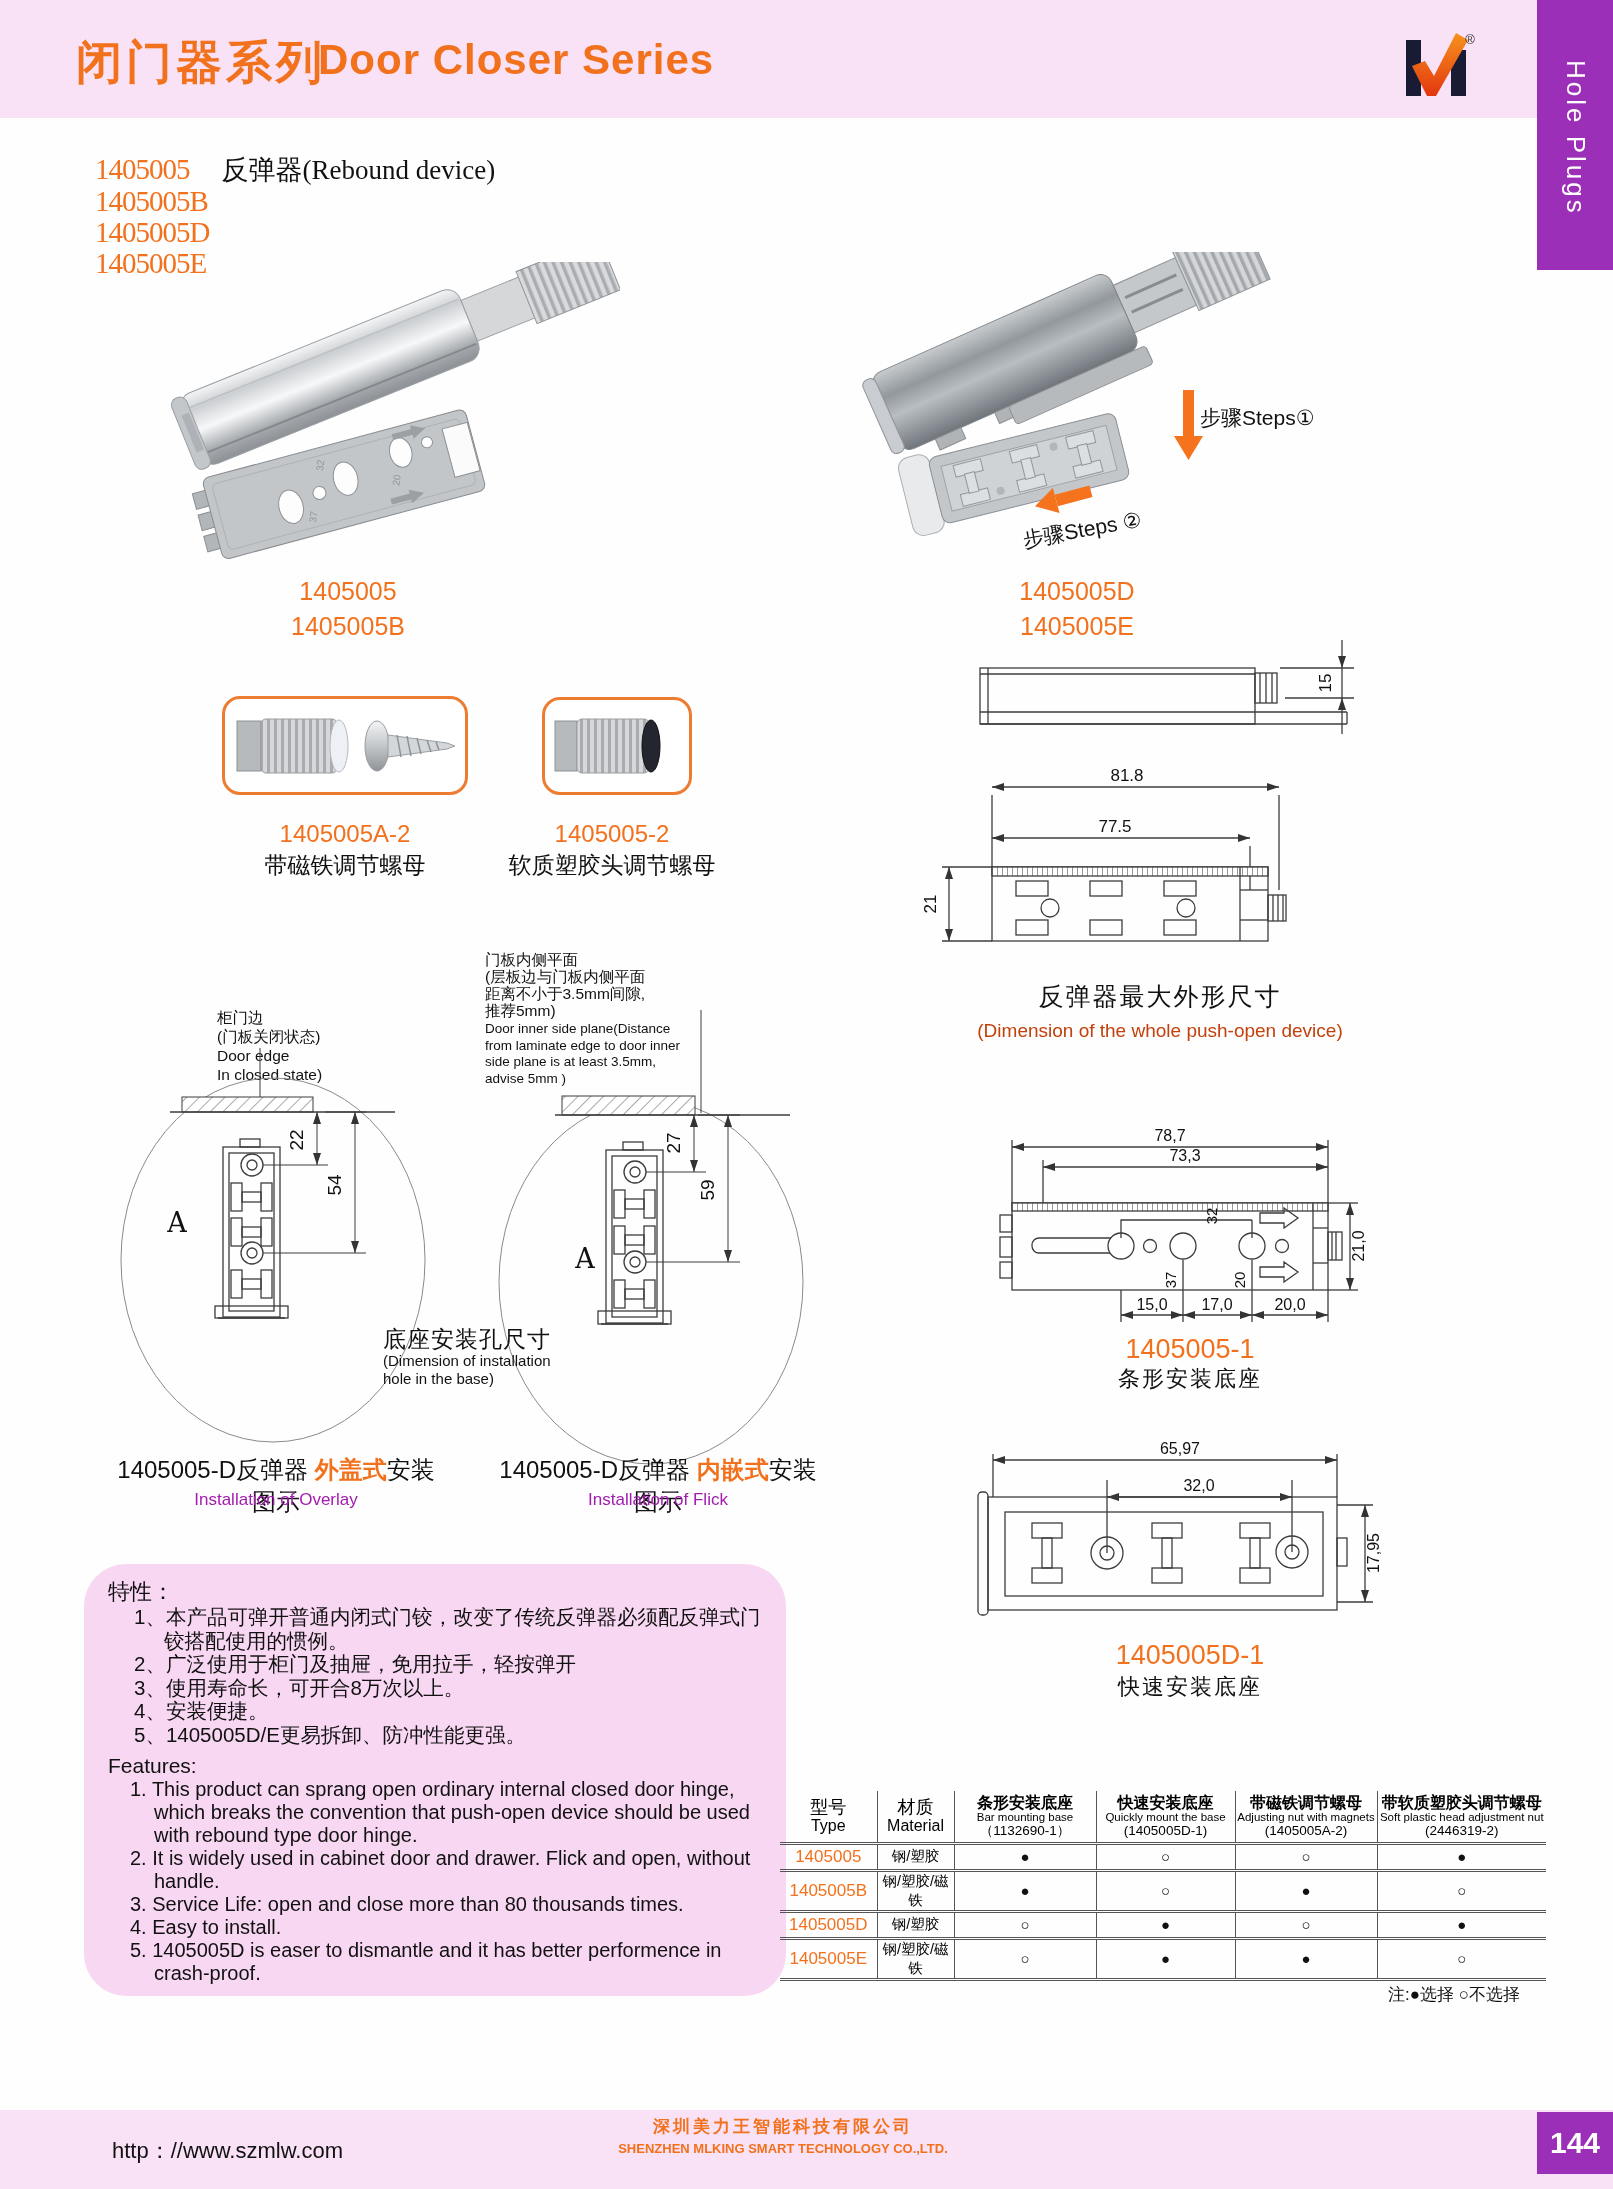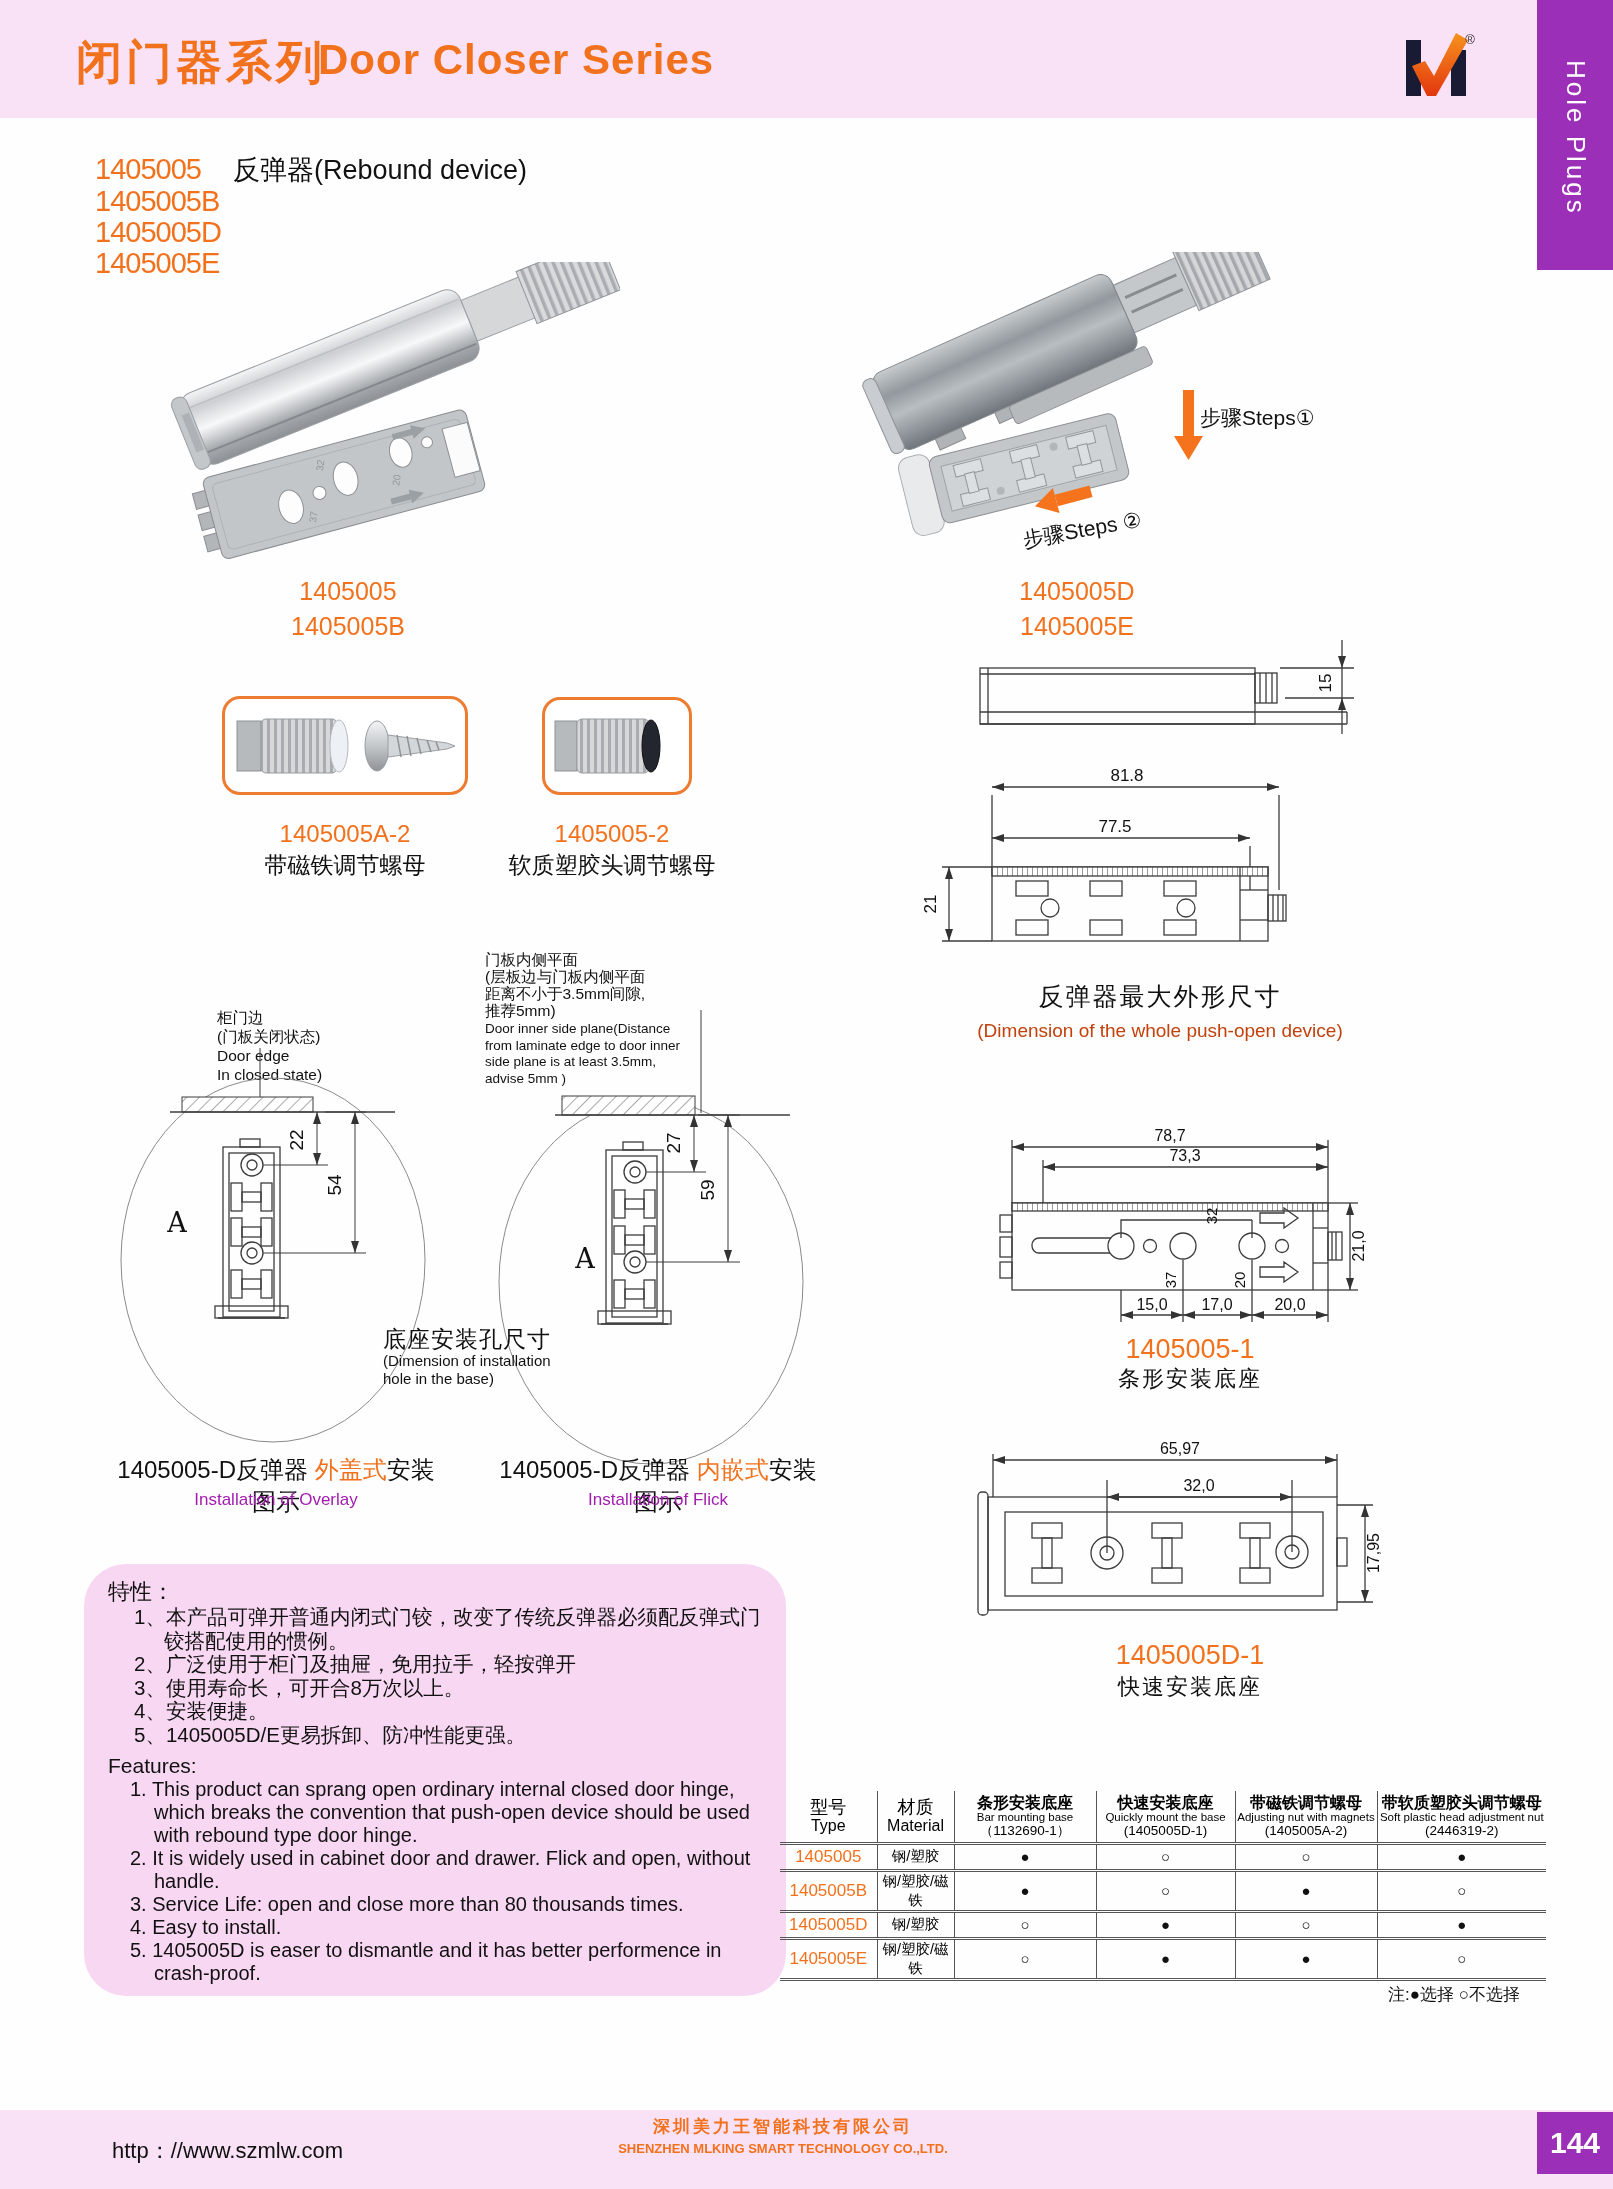--- a/index.html
+++ b/index.html
@@ -18,40 +18,40 @@
   .ctr{text-align:center;}
 
   
   .header-band{position:absolute;left:0;top:0;width:1613px;height:118px;background:var(--pink-band);}
   .title-zh{position:absolute;left:76px;top:32px;font-size:46px;font-weight:bold;color:var(--orange);letter-spacing:4px;}
   .title-en{position:absolute;left:318px;top:36px;font-size:42px;font-weight:bold;color:var(--orange);letter-spacing:1px;}
   .side-tab{position:absolute;left:1537px;top:0;width:76px;height:270px;background:var(--purple);}
   .side-tab span{position:absolute;left:50%;top:60px;transform:translateX(-50%);writing-mode:vertical-rl;text-orientation:sideways;color:#fff;font-size:26px;letter-spacing:3px;}
 
   
-  .codes{position:absolute;left:95px;top:154px;line-height:31px;font-size:29px;letter-spacing:-1px;color:var(--orange);}
+  .codes{position:absolute;left:95px;top:154px;line-height:31px;font-size:29px;letter-spacing:-1px;color:var(--orange);font-family:Liberation Serif, serif;}
   .codes .row1 .desc{color:#111;letter-spacing:0;margin-left:32px;font-size:27px;}
 
   
   .photo-cap{position:absolute;width:230px;text-align:center;color:var(--orange);font-size:25px;line-height:35px;}
 
   
   .nut-box{position:absolute;border:3px solid #ED7C30;border-radius:18px;background:#fff;}
   .nut-cap-code{position:absolute;width:220px;text-align:center;color:var(--orange);font-size:24px;}
   .nut-cap-name{position:absolute;width:220px;text-align:center;color:#111;font-size:23px;}
 
   .step-label{position:absolute;font-size:21px;color:#111;}
   .dim-cap-zh{position:absolute;font-size:25px;color:#111;letter-spacing:2px;}
   .dim-cap-en{position:absolute;font-size:19px;color:#c2410c;}
 
   .note-sm{position:absolute;font-size:15.5px;line-height:19px;color:#111;}
   .note-xs{font-size:13.5px;line-height:16.5px;}
 
   .diagram-cap{position:absolute;width:340px;text-align:center;font-size:24px;color:#111;}
-  .diagram-cap .hl{color:var(--orange);font-weight:normal;}
+  .diagram-cap .hl{color:var(--orange);font-weight:bold;}
   .diagram-cap-en{position:absolute;width:340px;text-align:center;font-size:17px;color:#a21caf;}
 
   .hole-note-zh{position:absolute;font-size:23px;color:#111;letter-spacing:1px;}
   .hole-note-en{position:absolute;font-size:15px;line-height:18px;color:#111;}
 
   .draw-cap-code{position:absolute;width:300px;text-align:center;font-size:27px;color:var(--orange);}
   .draw-cap-name{position:absolute;width:300px;text-align:center;font-size:22px;color:#111;letter-spacing:2px;}
 
   
   .features{position:absolute;left:84px;top:1564px;width:702px;height:432px;background:var(--pink-box);border-radius:42px;padding:15px 22px 10px 24px;color:#111;}

